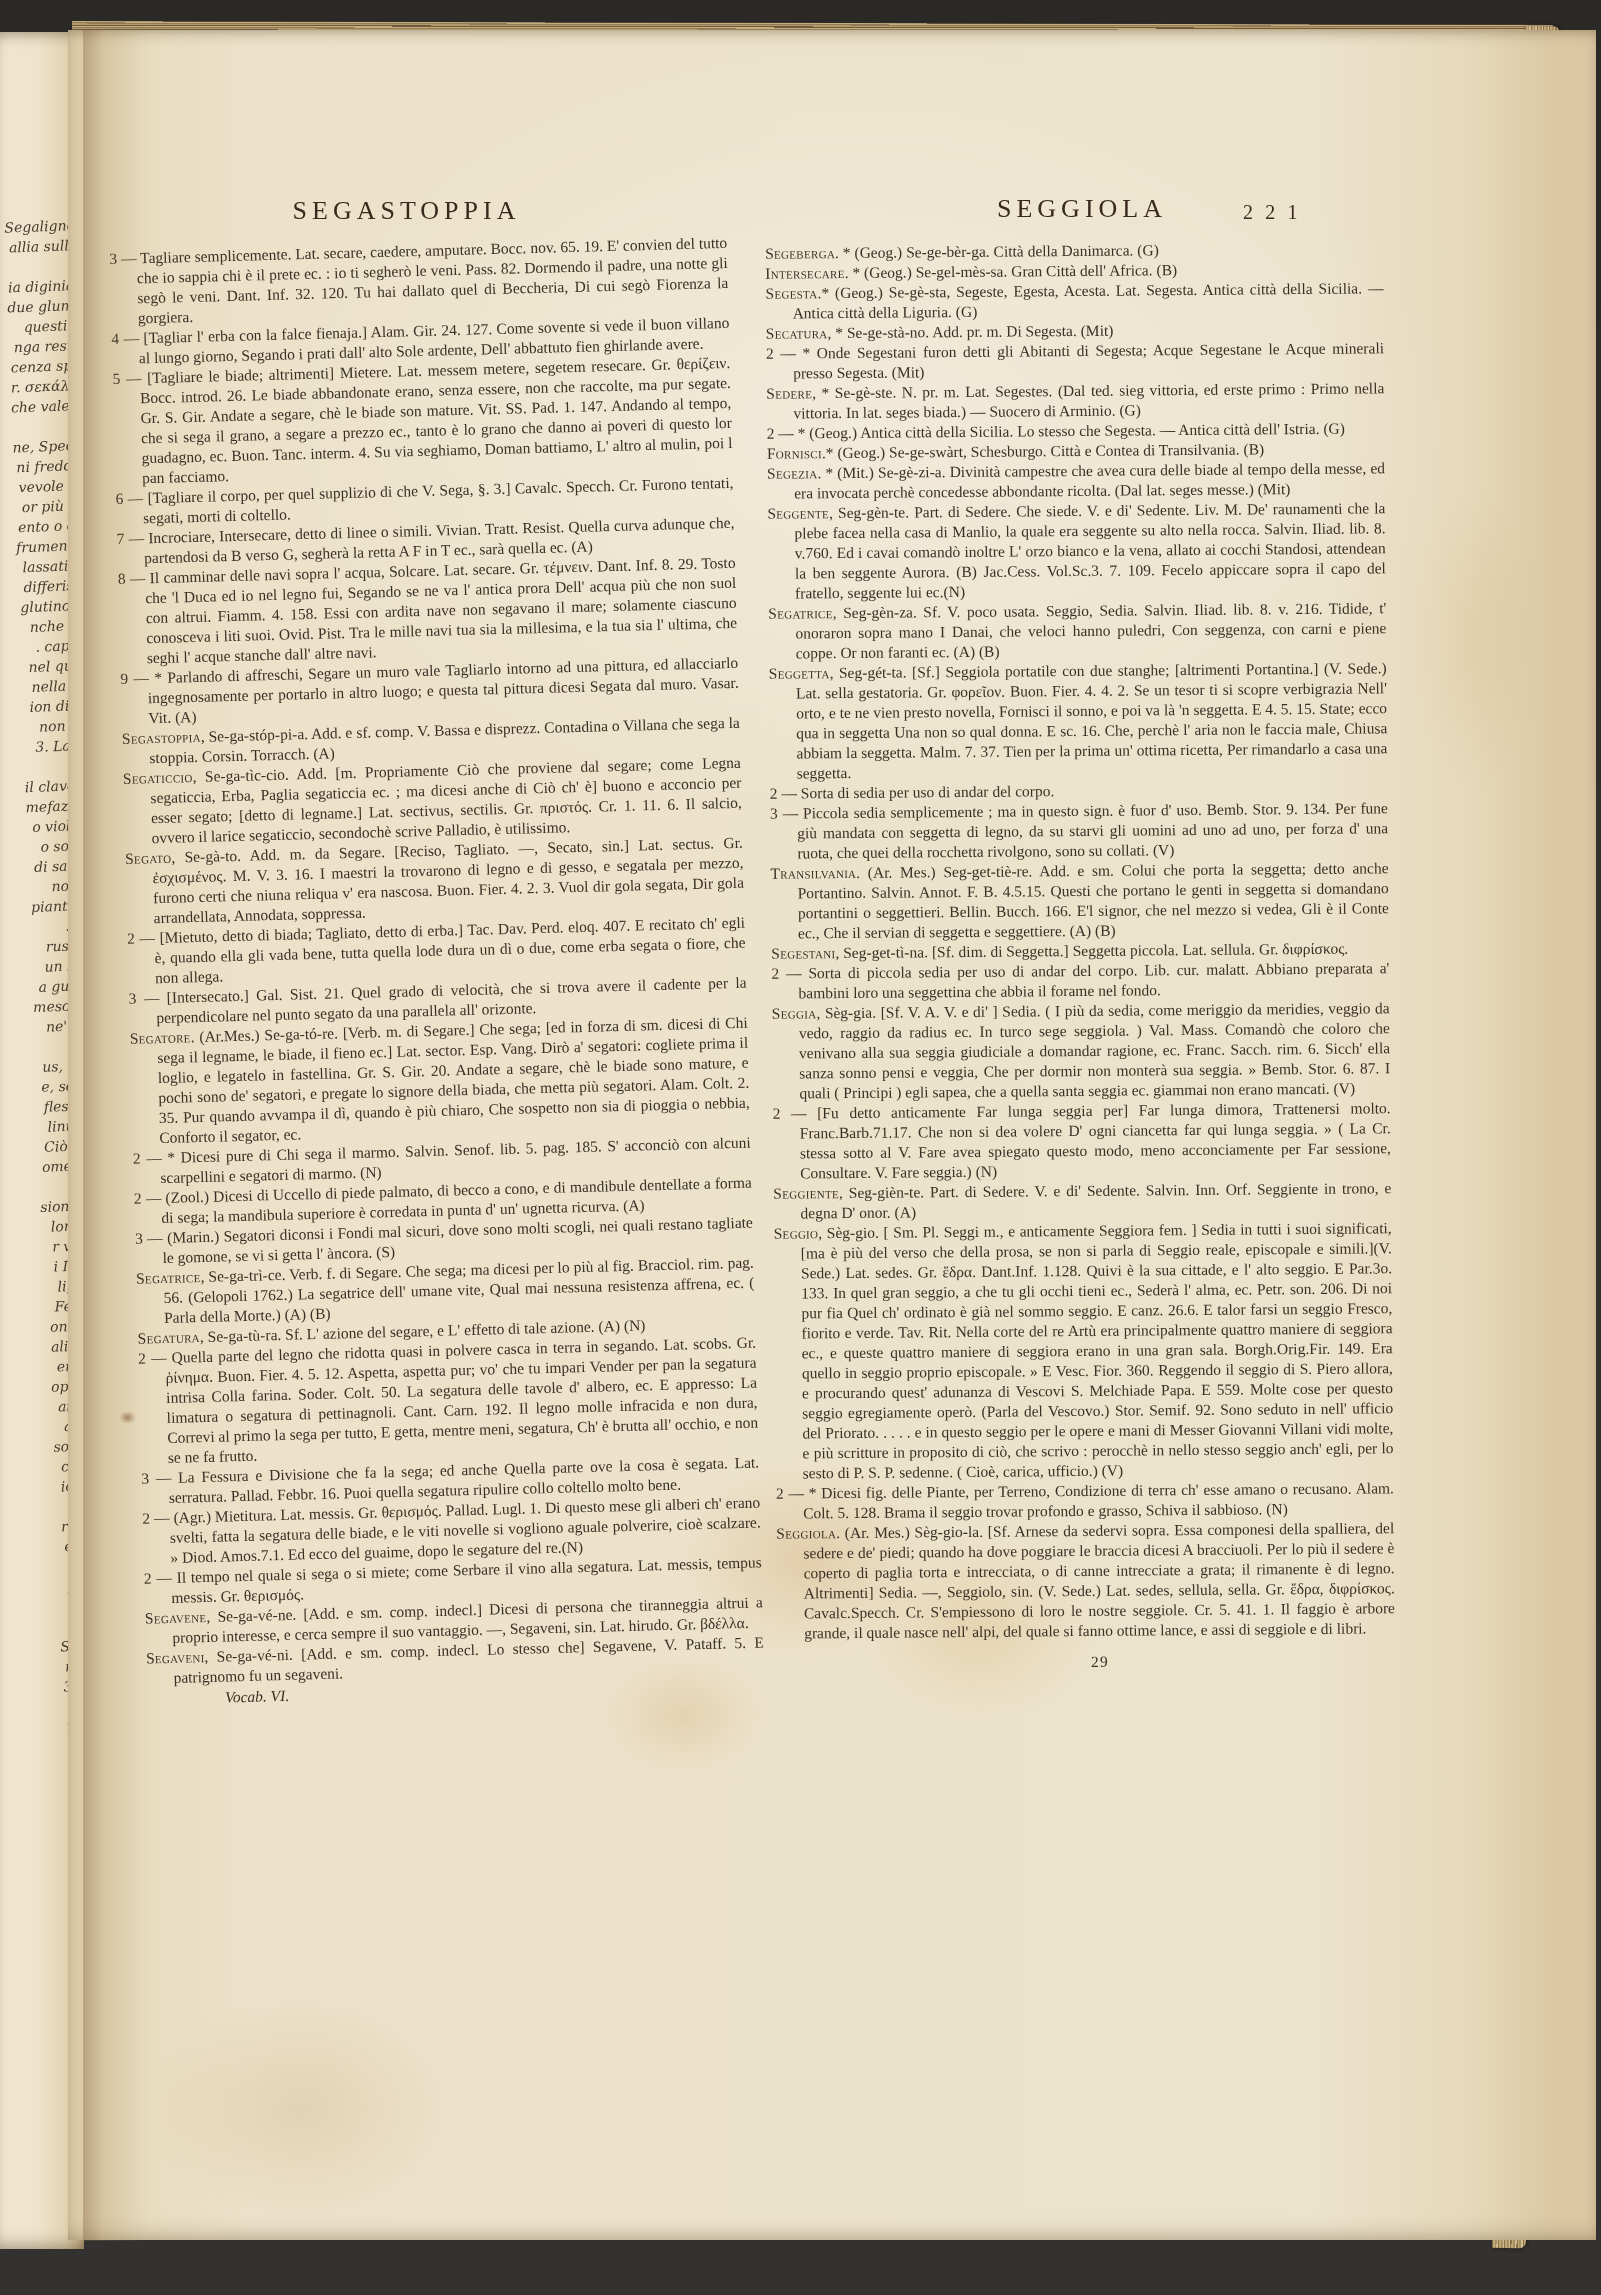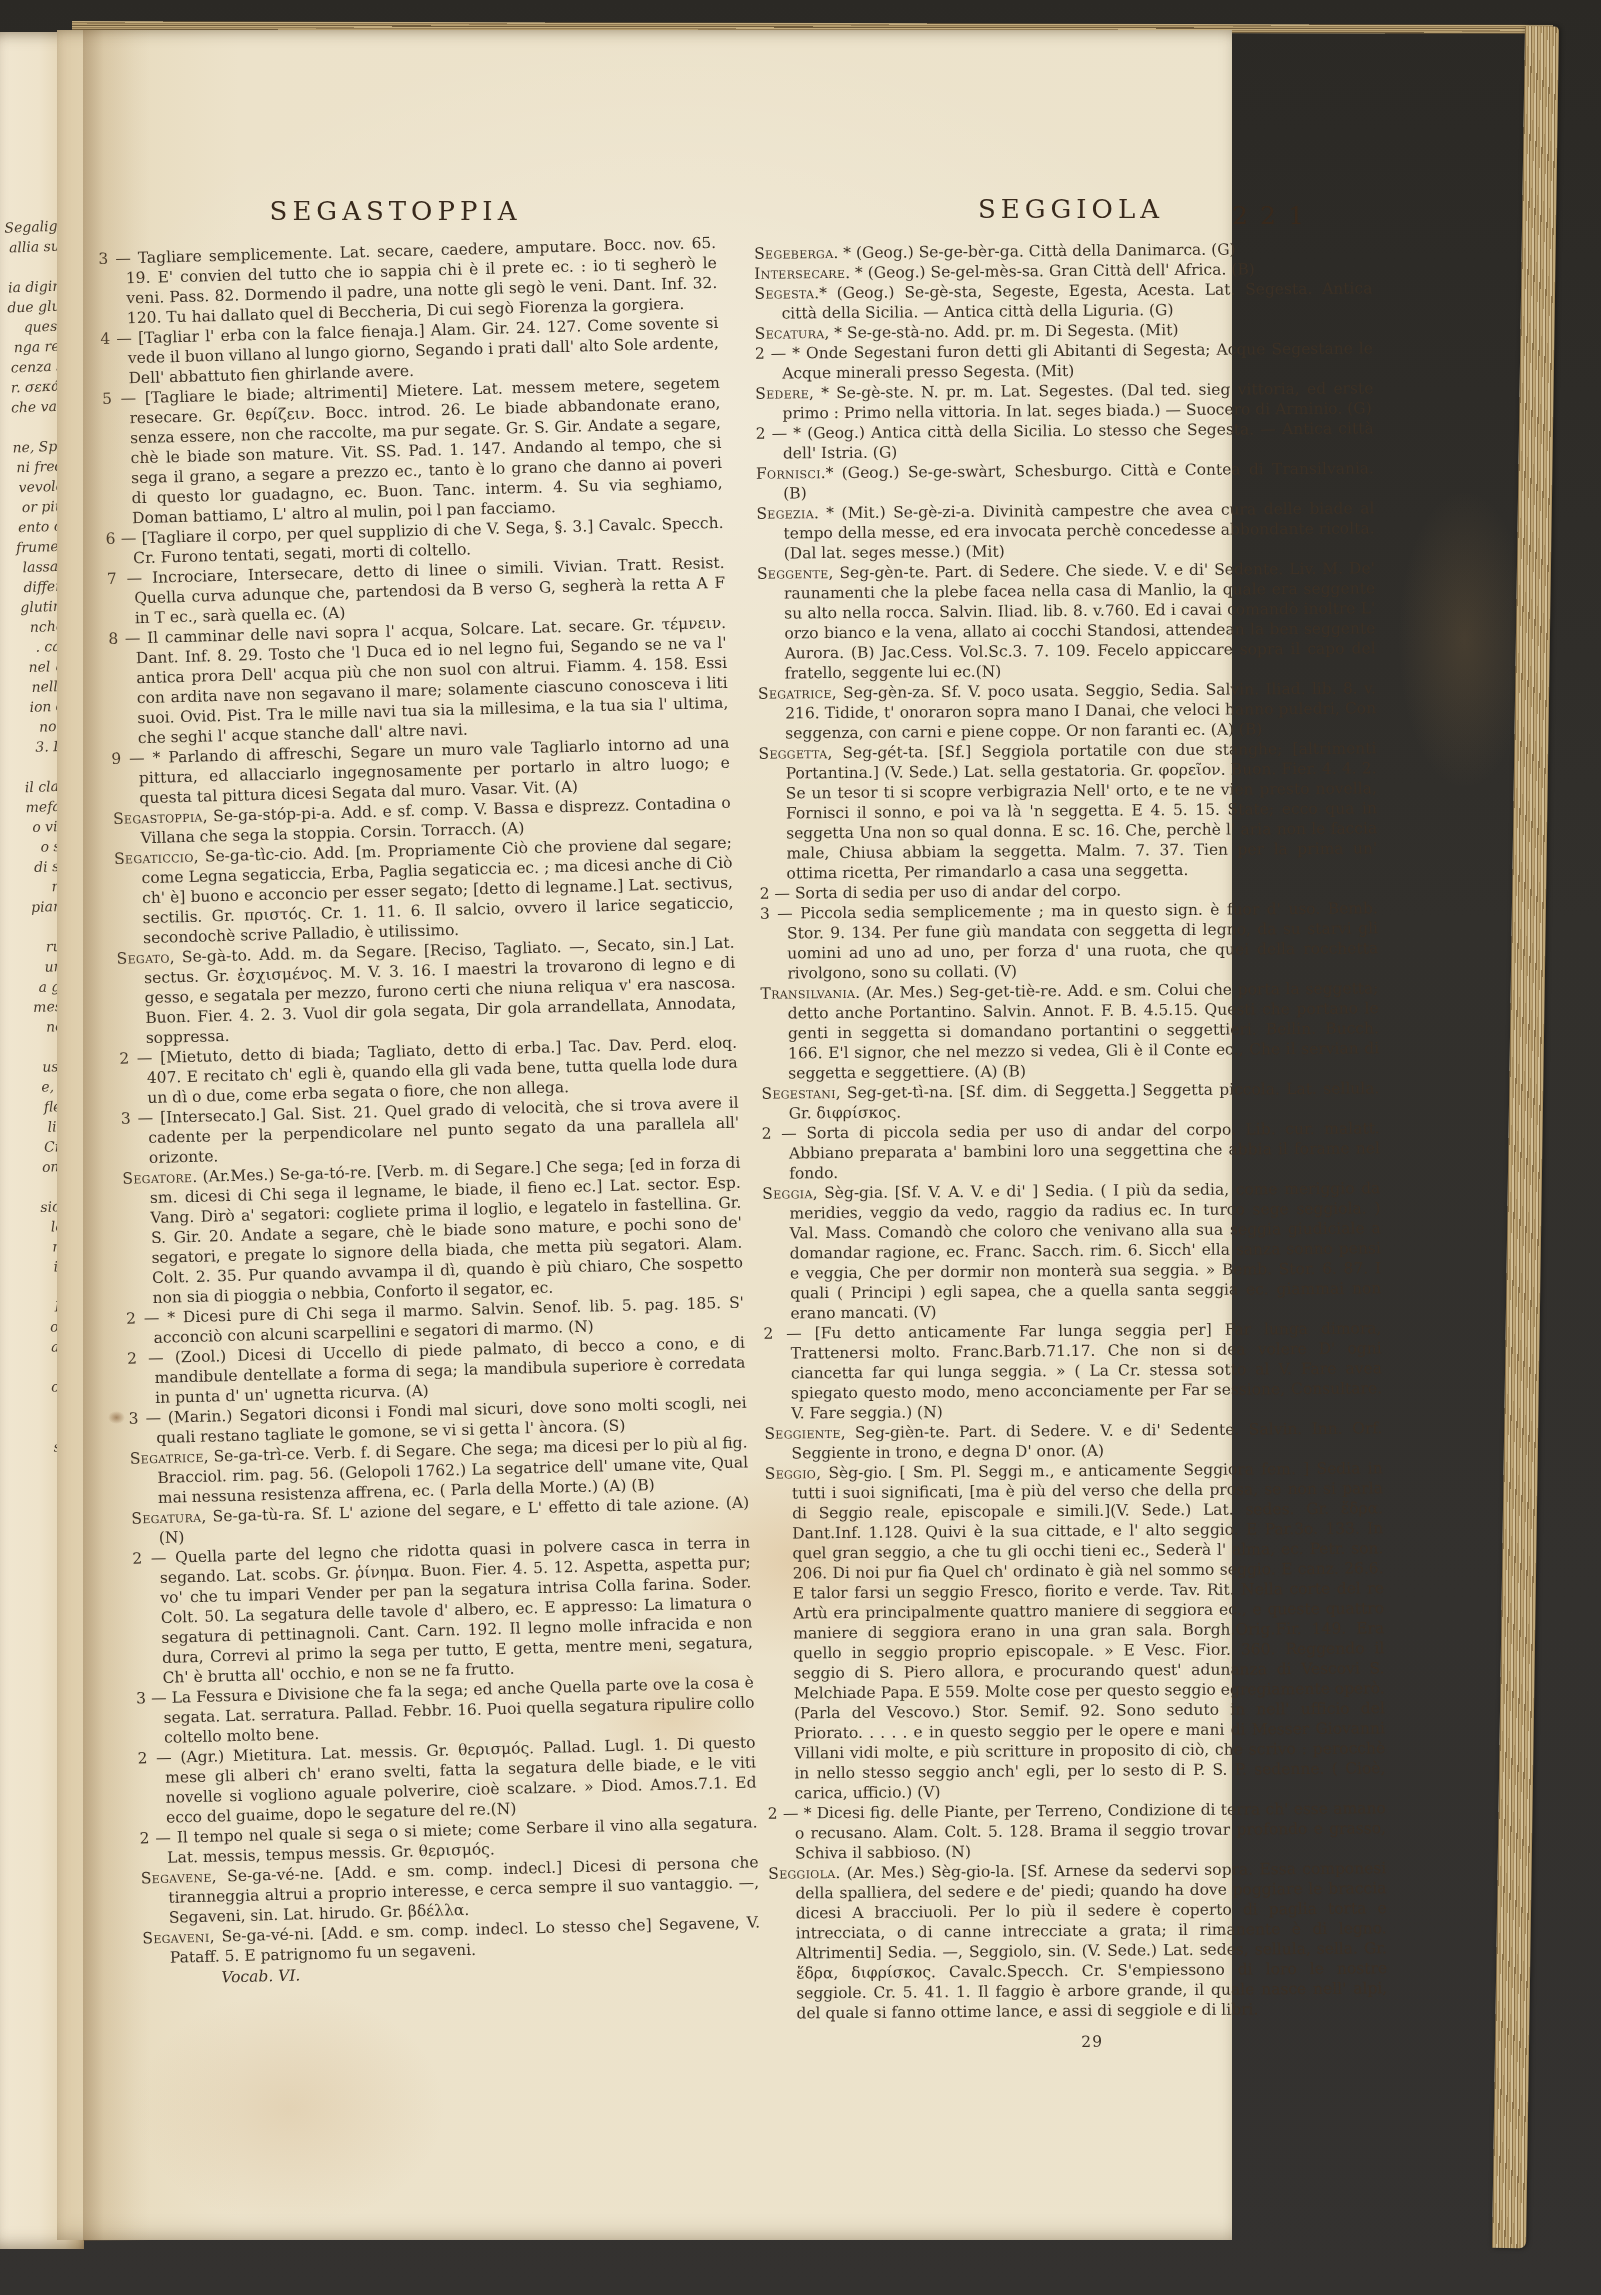--- a/index.html
+++ b/index.html
@@ -14,26 +14,26 @@
   .facing-text{position:absolute;right:7.8px;top:183px;width:72px;text-align:right;
           font-style:italic;font-size:14px;line-height:20px;white-space:nowrap;
           transform:rotate(-2.1deg);transform-origin:top right;color:#463a2c;}
   .facing-text div{height:20px;overflow:visible;}
 
   
   .gutter{position:absolute;left:83px;top:30px;width:67px;height:2211px;z-index:3;
           background:linear-gradient(90deg,rgba(125,95,55,.38) 0,rgba(170,140,95,.18) 21px,rgba(236,226,202,0) 100%);}
 
   
-  .paper{position:absolute;left:57px;top:30px;width:1175px;height:2210px;z-index:2;
+  .paper{position:absolute;left:68px;top:30px;width:1528px;height:2210px;z-index:2;
          background:
            radial-gradient(831px 554px at 52% 18%,rgba(255,255,255,.28),rgba(255,255,255,0) 72%),
            linear-gradient(90deg,#dccaa7 0,#e8dcc0 78px,#ece2ca 183px,#ece3cc 1247px,#e6d9bc 1397px,#dcc9a4 1485px),
            #e9dec5;
-         box-shadow:inset 0 9px 14.4px -9px rgba(80,60,30,.55), inset 0 -12.2px 21px -12.2px rgba(90,70,40,.5);}
+         box-shadow:inset 0 9px 14.4px -9px rgba(80,60,30,.55), inset 0 -12.2px 21px -12.2px rgba(90,70,40,.5);font-family:Liberation Serif, serif;}
 
   
   .stain{position:absolute;border-radius:50%;pointer-events:none;}
   .st1{left:610px;top:1430px;width:255px;height:200px;background:radial-gradient(closest-side,rgba(193,133,62,.22),rgba(193,133,62,0));}
   .st2{left:532px;top:1624px;width:166px;height:122px;background:radial-gradient(closest-side,rgba(193,133,62,.18),rgba(193,133,62,0));}
   .st3{left:51px;top:1381px;width:16.6px;height:13.3px;background:radial-gradient(closest-side,rgba(110,66,28,.55),rgba(110,66,28,0));}
   .st4{left:1341px;top:460px;width:133px;height:299px;background:radial-gradient(closest-side,rgba(205,155,85,.14),rgba(205,155,85,0));}
   .st5{left:793px;top:1507px;width:233px;height:183px;background:radial-gradient(closest-side,rgba(205,150,70,.2),rgba(205,150,70,0));}
   .st6{left:78px;top:1962px;width:310px;height:233px;background:radial-gradient(closest-side,rgba(180,130,70,.16),rgba(180,130,70,0));}
 
@@ -43,21 +43,21 @@
            background:repeating-linear-gradient(90deg,#8a7148 0 1.1px,#bfa778 1.1px 2.8px,#a88e60 2.8px 4.4px,#d1be96 4.4px 6.1px);
            box-shadow:1.1px 0 5.5px rgba(0,0,0,.45);}
   .topedge{position:absolute;left:72px;top:23px;width:1481px;height:9px;z-index:1;
            transform:rotate(.15deg);
            background:repeating-linear-gradient(0deg,#6f5b3b 0 1.1px,#b29a6c 1.1px 2.2px,#937c55 2.2px 3.3px,#c4ad7f 3.3px 4.4px);}
 
   
   .rh{position:absolute;font-size:26px;letter-spacing:5px;color:#38291c;}
   .rh-left{left:39px;top:166px;width:599px;text-align:center;}
   .rh-right{left:770px;top:164px;width:488px;text-align:center;}
-  .pagenum{position:absolute;left:1175px;top:171px;font-size:25px;letter-spacing:12.2px;color:#38291c;}
+  .pagenum{position:absolute;left:1175px;top:171px;font-size:20px;letter-spacing:12.2px;color:#38291c;}
 
   
   .col{position:absolute;top:211px;width:618px;box-sizing:border-box;padding-left:27px;
        text-align:justify;font-size:15.5px;line-height:20px;hyphens:auto;
        color:#3b3025;}
   .col1{left:41px;transform:rotate(-1.5deg);transform-origin:50% 0;}
   .col2{left:697px;transform:rotate(-.5deg);transform-origin:50% 0;}
   .col p{margin:0;}
   .hang{margin-left:-27px;}
   .sc{font-variant:small-caps;letter-spacing:0.3px;}

